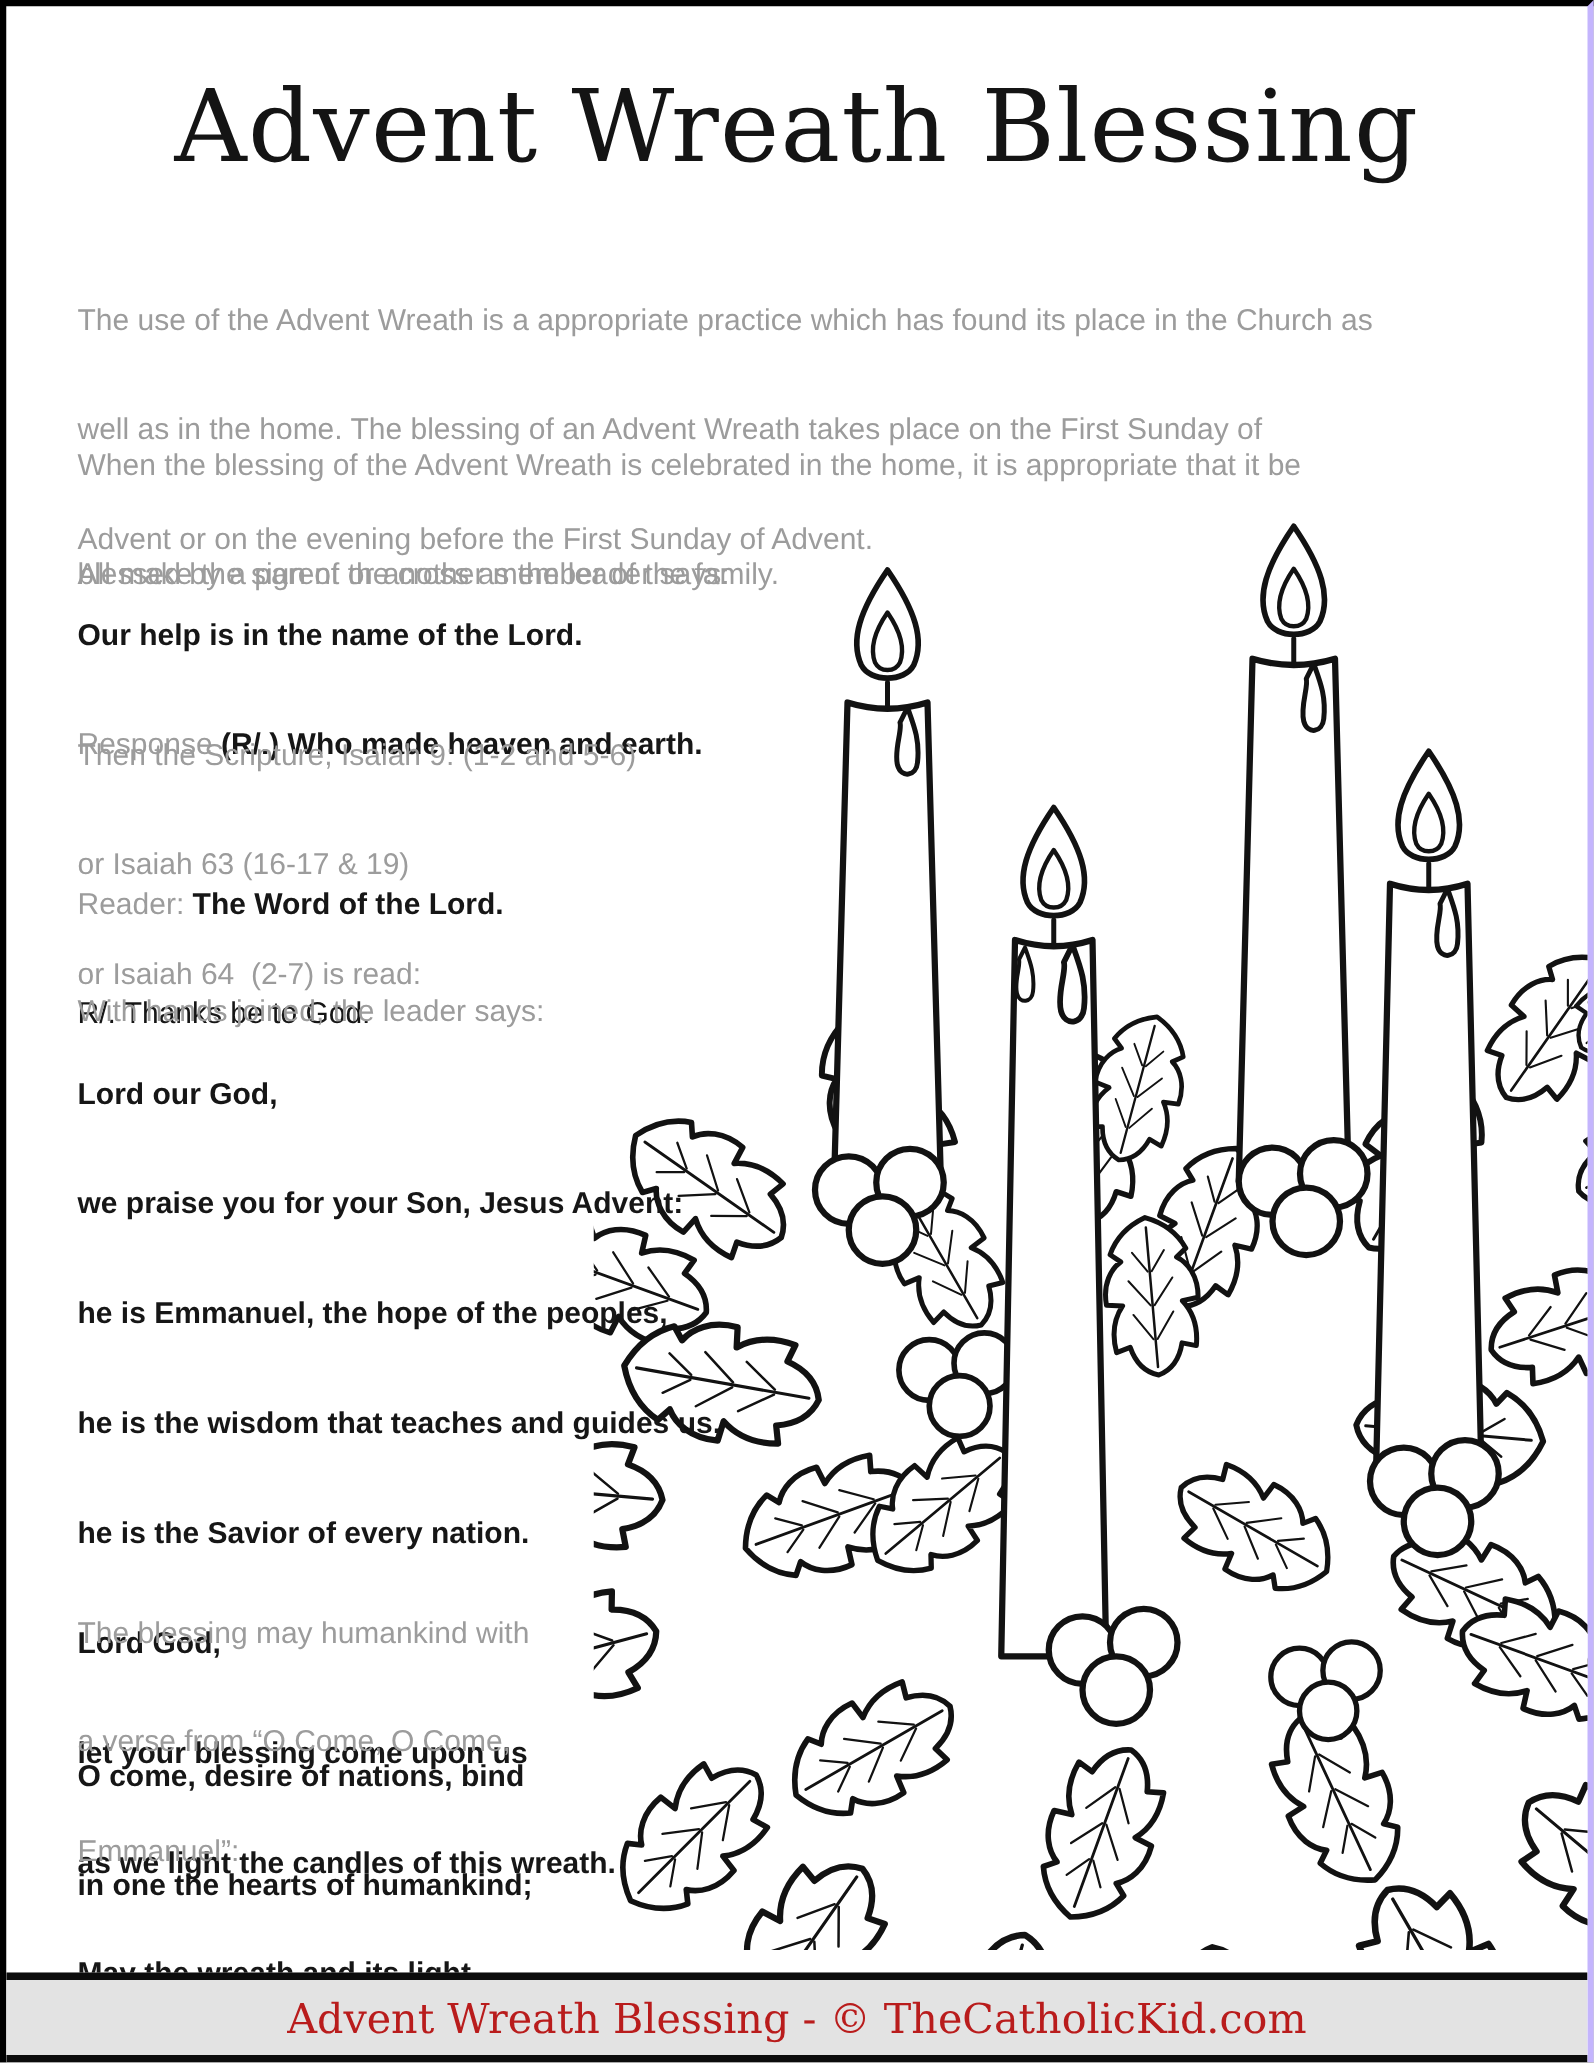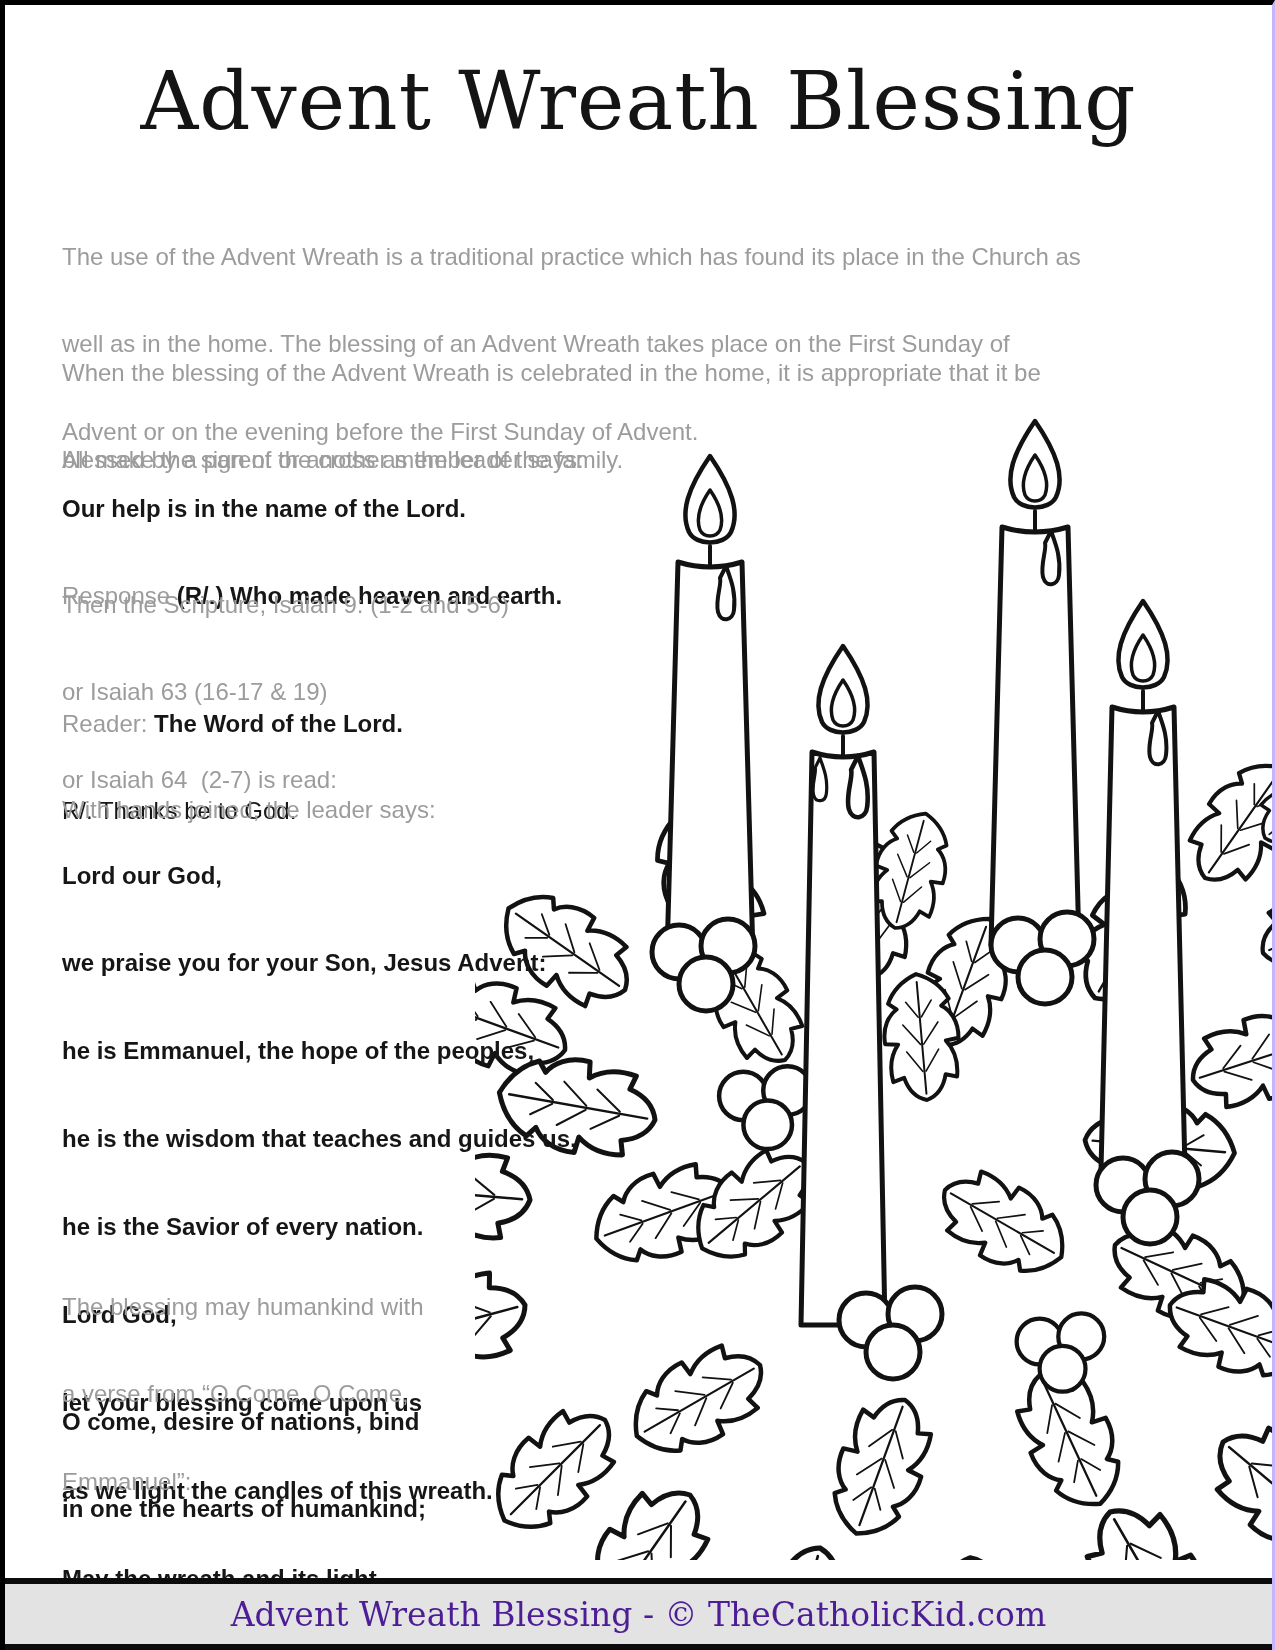--- a/index.html
+++ b/index.html
@@ -4,21 +4,21 @@
 <style>
   html, body { margin: 0; padding: 0; background: #888; }
   .page {
     position: relative;
     width: 1275px;
     height: 1650px;
     margin: 0 auto;
     background: #ffffff;
     border-top: 5px solid #000;
     border-left: 5px solid #000;
-    border-right: 3px solid #c4b5fd;
+    border-right: 5px solid #c4b5fd;
     box-sizing: border-box;
     overflow: hidden;
     font-family: "Liberation Sans", sans-serif;
   }
   .title {
     position: absolute;
     top: 42px;
     left: 0;
     width: 100%;
     text-align: center;
@@ -66,34 +66,34 @@
     height: 72px;
     background: #e3e3e3;
     border-top: 6px solid #0c0c0c;
     border-bottom: 6px solid #0c0c0c;
     box-sizing: border-box;
     display: flex;
     align-items: center;
     justify-content: center;
     font-family: "DejaVu Serif", serif;
     font-size: 33px;
-    color: #4c1d95;
+    color: #b91c1c;
     z-index: 3;
     white-space: nowrap;
   }
 </style>
 </head>
 <body>
 
 <div class="page">
 
   <div class="title">Advent Wreath Blessing</div>
 
   <div class="block gray blk-p1">
-    <div>The use of the Advent Wreath is a traditional practice which has found its place in the Church as</div>
+    <div>The use of the Advent Wreath is a appropriate practice which has found its place in the Church as</div>
     <div>well as in the home. The blessing of an Advent Wreath takes place on the First Sunday of</div>
     <div>Advent or on the evening before the First Sunday of Advent.</div>
   </div>
 
   <div class="block gray blk-p2">
     <div>When the blessing of the Advent Wreath is celebrated in the home, it is appropriate that it be</div>
     <div>blessed by a parent or another member of the family.</div>
   </div>
 
   <div class="block gray blk-p3">

